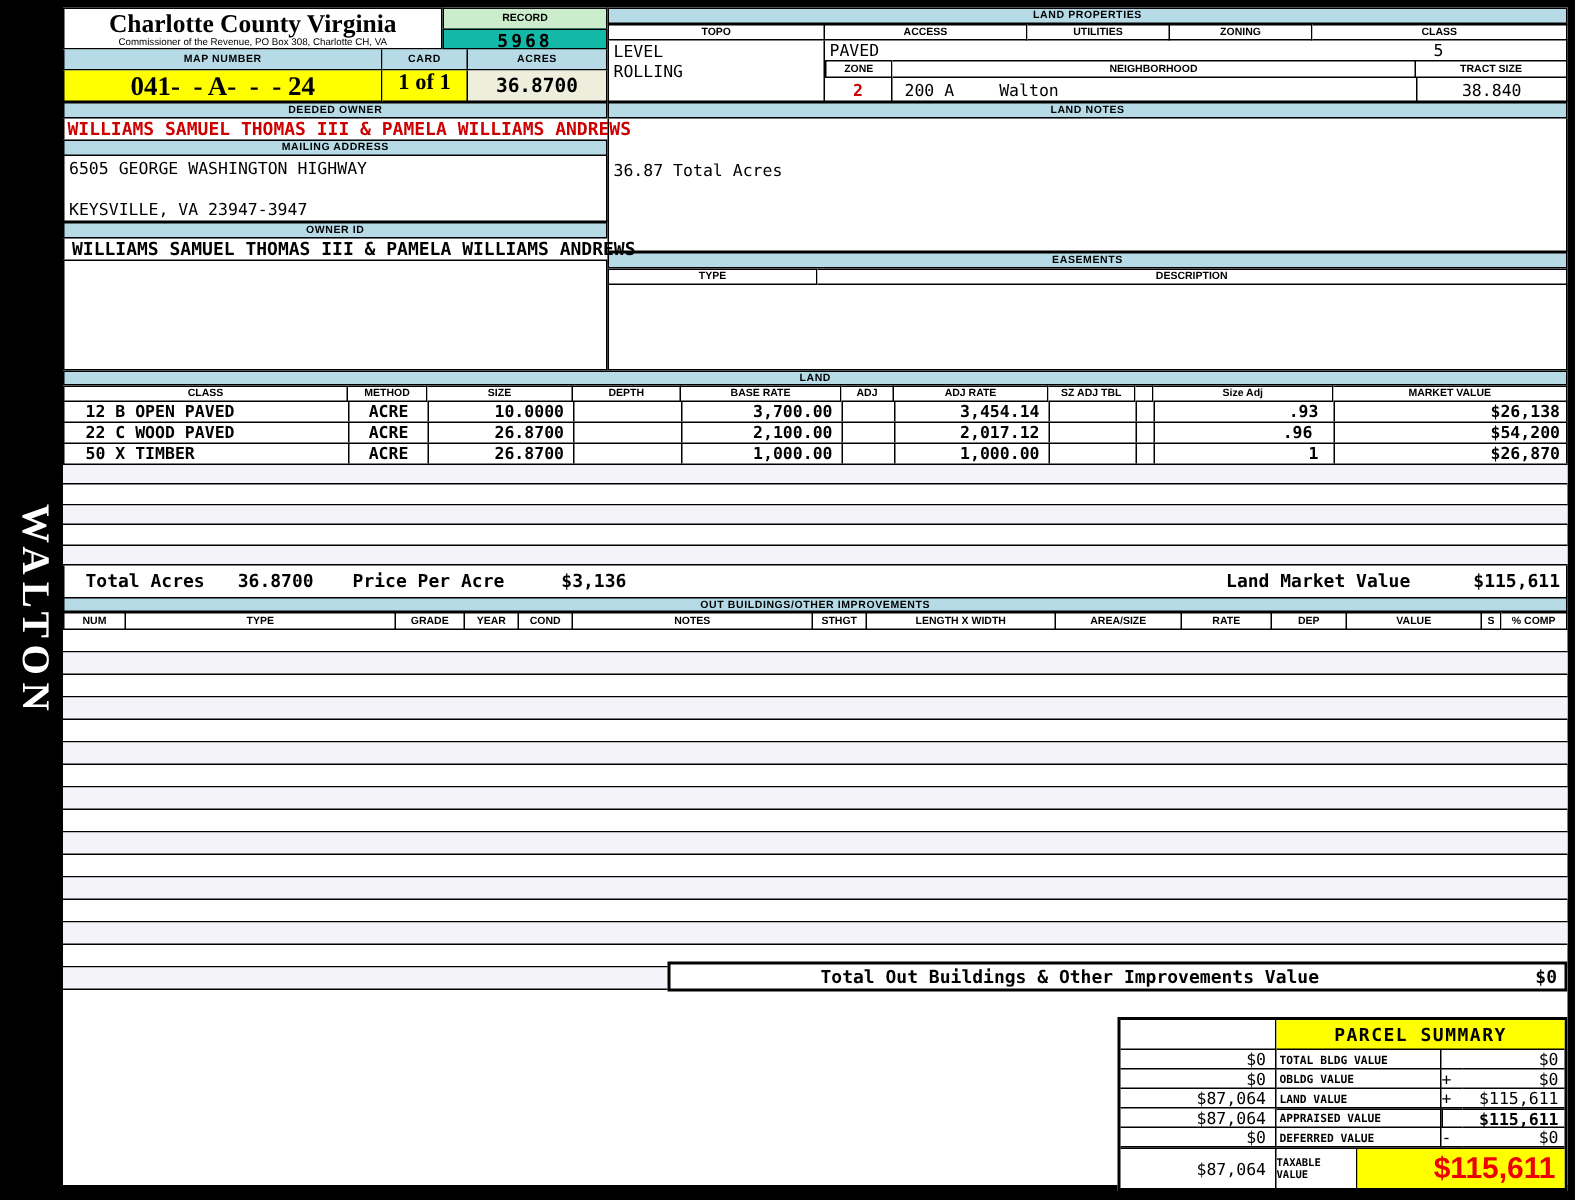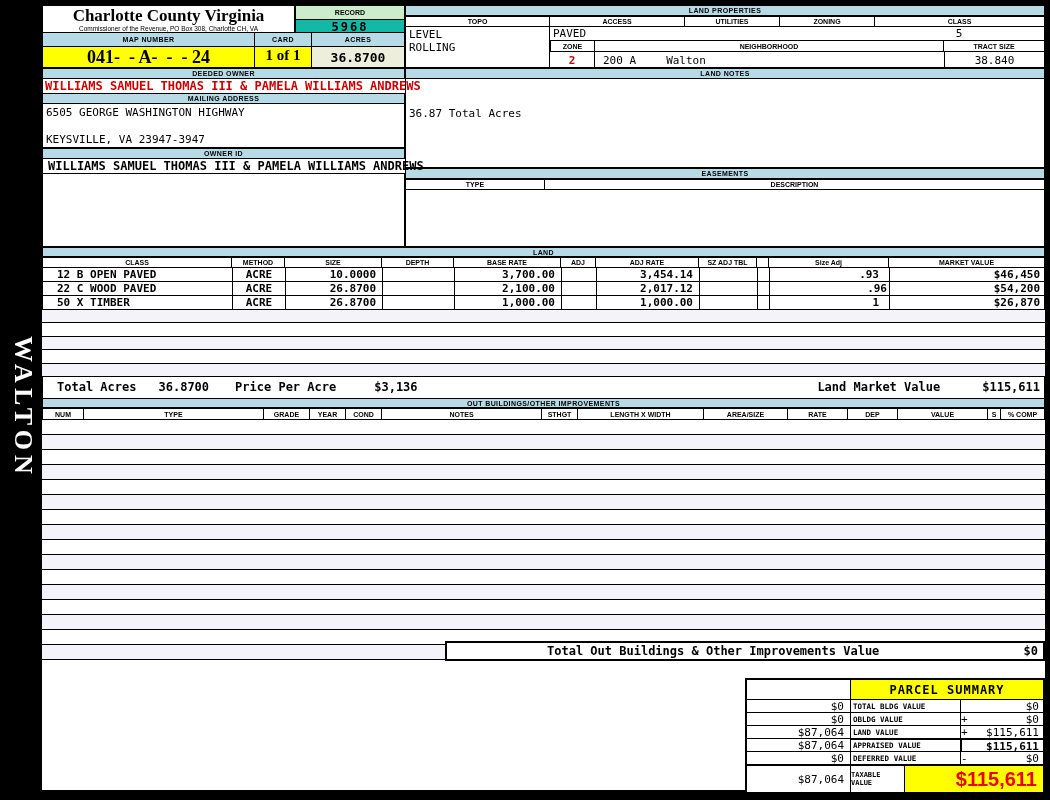--- a/index.html
+++ b/index.html
@@ -139,33 +139,33 @@
       <div class="cell" style="width:190px; padding-left:14px;">12 B OPEN PAVED</div>
       <div class="cell" style="width:53px; justify-content:center;">ACRE</div>
       <div class="cell" style="width:97px; justify-content:flex-end; padding-right:6px;">10.0000</div>
       <div class="cell" style="width:72px;"></div>
       <div class="cell" style="width:107px; justify-content:flex-end; padding-right:6px;">3,700.00</div>
       <div class="cell" style="width:35px;"></div>
       <div class="cell" style="width:103px; justify-content:flex-end; padding-right:6px;">3,454.14</div>
       <div class="cell" style="width:58px;"></div>
       <div class="cell" style="width:12px;"></div>
       <div class="cell" style="width:120px; justify-content:flex-end; padding-right:10px;">.93</div>
-      <div class="cell" style="flex:1; justify-content:flex-end; padding-right:4px; border-right:1px solid #000;">$46,450</div>
+      <div class="cell" style="flex:1; justify-content:flex-end; padding-right:4px; border-right:1px solid #000;">$26,138</div>
     </div>
     <div class="r data" style="height:14px; border-left:1px solid #000; border-bottom:1px solid #000;">
       <div class="cell" style="width:190px; padding-left:14px;">22 C WOOD PAVED</div>
       <div class="cell" style="width:53px; justify-content:center;">ACRE</div>
       <div class="cell" style="width:97px; justify-content:flex-end; padding-right:6px;">26.8700</div>
       <div class="cell" style="width:72px;"></div>
       <div class="cell" style="width:107px; justify-content:flex-end; padding-right:6px;">2,100.00</div>
       <div class="cell" style="width:35px;"></div>
       <div class="cell" style="width:103px; justify-content:flex-end; padding-right:6px;">2,017.12</div>
       <div class="cell" style="width:58px;"></div>
       <div class="cell" style="width:12px;"></div>
-      <div class="cell" style="width:120px; justify-content:flex-end; padding-right:2px;">.96</div>
+      <div class="cell" style="width:120px; justify-content:flex-end; padding-right:14px;">.96</div>
       <div class="cell" style="flex:1; justify-content:flex-end; padding-right:4px; border-right:1px solid #000;">$54,200</div>
     </div>
     <div class="r data" style="height:14px; border-left:1px solid #000; border-bottom:1px solid #000;">
       <div class="cell" style="width:190px; padding-left:14px;">50 X TIMBER</div>
       <div class="cell" style="width:53px; justify-content:center;">ACRE</div>
       <div class="cell" style="width:97px; justify-content:flex-end; padding-right:6px;">26.8700</div>
       <div class="cell" style="width:72px;"></div>
       <div class="cell" style="width:107px; justify-content:flex-end; padding-right:6px;">1,000.00</div>
       <div class="cell" style="width:35px;"></div>
       <div class="cell" style="width:103px; justify-content:flex-end; padding-right:6px;">1,000.00</div>

